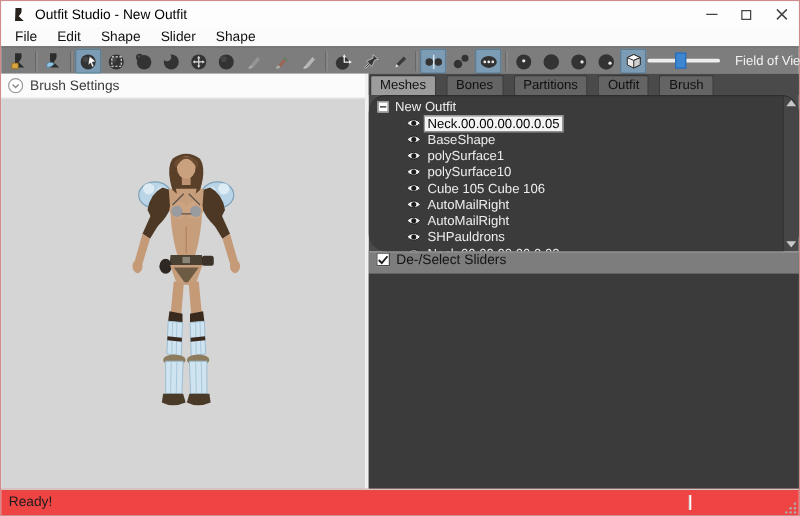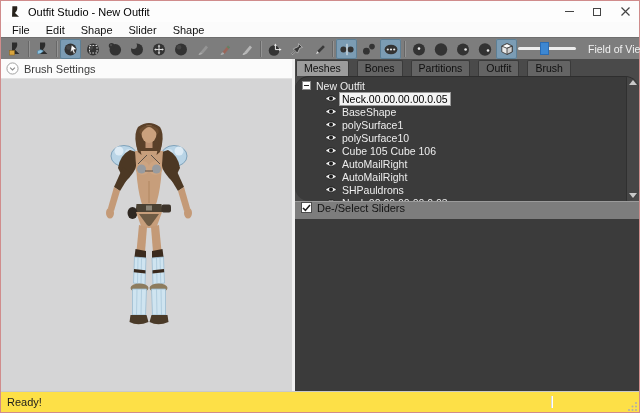--- a/index.html
+++ b/index.html
@@ -51,21 +51,21 @@
   .expander { width:9px; height:9px; background:#fff; border:1px solid #8a8a8a; position:relative; }
   .expander::after { content:""; position:absolute; left:1px; right:1px; top:3px; height:1px; background:#222; }
   .scrollbar { position:absolute; top:0; right:0; bottom:0; width:13px; background:#464646; border-left:1px solid #303030; display:flex; flex-direction:column; justify-content:space-between; align-items:center; padding:3px 0; }
   .arr-up { width:0; height:0; border-left:4px solid transparent; border-right:4px solid transparent; border-bottom:5px solid #c9c9c9; }
   .arr-down { width:0; height:0; border-left:4px solid transparent; border-right:4px solid transparent; border-top:5px solid #c9c9c9; }
   .sliders-header { height:18px; background:#7d7d7d; border-top:1px solid #9b9b9b; display:flex; align-items:flex-start; gap:5px; padding-left:6px; color:#141414; flex:0 0 auto; }
   .checkbox { width:11px; height:11px; background:#fff; border:1px solid #4c4c4c; display:flex; align-items:center; justify-content:center; }
   .sliders-area { flex:1; background:#3b3b3b; }
 
   
-  .statusbar { height:21px; background:#fde047; border-top:1px solid #c9c9c9; display:flex; align-items:center; padding-left:6px; position:relative; color:#1c1c1c; flex:0 0 auto;text-align:center; }
+  .statusbar { height:21px; background:#ef4444; border-top:1px solid #c9c9c9; display:flex; align-items:center; padding-left:6px; position:relative; color:#1c1c1c; flex:0 0 auto;text-align:center; }
   .status-div { position:absolute; left:550px; top:4px; bottom:4px; width:1px; background:#d8d8d8; box-shadow:1px 0 0 #fff; }
   .grip { position:absolute; right:1px; bottom:1px; }
 </style>
 </head>
 <body>
 
 <div class="app">
 
   <div class="titlebar">
     <span class="appicon">

